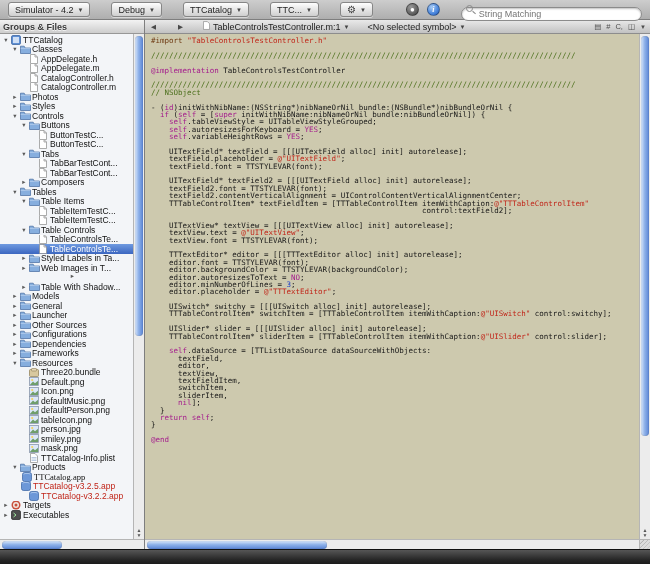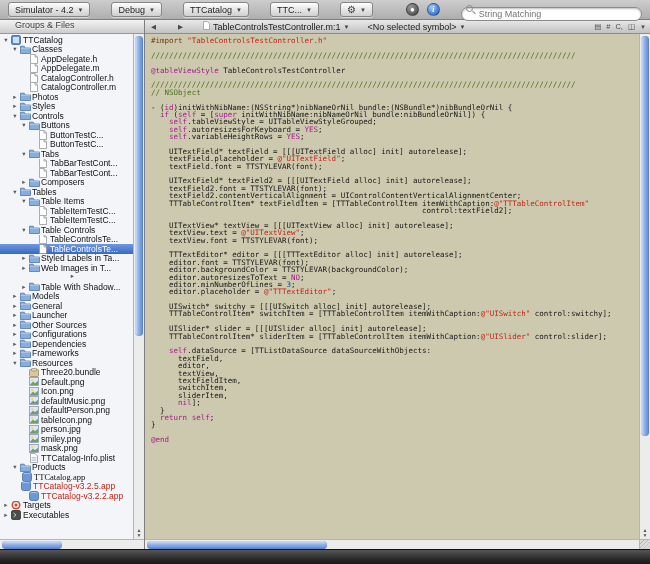--- a/index.html
+++ b/index.html
@@ -28,21 +28,21 @@
   .search { margin-left:auto; position:relative; width:195px; height:14px; }
   .search input { width:100%; height:14px; border:1px solid #8b8b8b; border-radius:8px; padding:0 6px 0 17px; font-size:9px; color:#333; background:#fff; outline:none; box-shadow:inset 0 1px 2px rgba(0,0,0,.25); }
   .mag { position:absolute; left:5px; top:2.5px; width:7px; height:7px; border:1.2px solid #8a8a8a; border-radius:50%; }
   .mag::after { content:""; position:absolute; left:5.5px; top:6px; width:4px; height:1.3px; background:#8a8a8a; transform:rotate(40deg); }
 
   
   .main { flex:1 1 auto; display:flex; min-height:0; }
 
   
   .sidebar { width:145px; flex:0 0 145px; display:flex; flex-direction:column; border-right:1px solid #7e7e7e; background:#f3f5f8; position:relative; min-height:0; }
-  .sb-header { height:14px; flex:0 0 14px; background:linear-gradient(#f3f3f3,#cdcdcd); border-bottom:1px solid #979797; font-size:9px; font-weight:normal; color:#3a3a3a; display:flex; align-items:flex-start; padding-left:15px; text-shadow:0 1px 0 rgba(255,255,255,.7); }
+  .sb-header { height:14px; flex:0 0 14px; background:linear-gradient(#f3f3f3,#cdcdcd); border-bottom:1px solid #979797; font-size:9px; font-weight:bold; color:#3a3a3a; display:flex; align-items:center; padding-left:3px; text-shadow:0 1px 0 rgba(255,255,255,.7); }
   .sb-body { flex:1 1 auto; display:flex; min-height:0; }
   .tree { flex:1 1 auto; overflow:hidden; padding-top:1px; }
   .t-row { height:9.5px; display:flex; align-items:center; white-space:nowrap; overflow:hidden; cursor:default; }
   .t-row.sel { background:linear-gradient(#6f9ae0,#3b66c0); }
   .t-row.sel .t-label { color:#fff; }
   .t-row.sel .disc { color:#fff; }
   .disc { width:8px; flex:0 0 8px; font-size:6.5px; color:#5a5a5a; text-align:center; line-height:1; }
   .t-icon { width:12px; flex:0 0 12px; display:flex; align-items:center; justify-content:center; }
   .t-icon svg { display:block; }
   .t-label { font-size:8.5px; color:#111; overflow:hidden; text-overflow:ellipsis; padding-left:1px; }
@@ -677,21 +677,21 @@
           <span>◫</span>
           <span style="font-size:6px;">▼</span>
         </div>
       </div>
       <div class="code-wrap">
         <div class="code">
             <div class="cl"><span class="tok-p">#import</span> <span class="tok-s">"TableControlsTestController.h"</span></div>
             <div class="cl">&nbsp;</div>
             <div class="cl"><span class="tok-c">//////////////////////////////////////////////////////////////////////////////////////////////</span></div>
             <div class="cl">&nbsp;</div>
-            <div class="cl"><span class="tok-k">@tableViewStyle</span> TableControlsTestController</div>
+            <div class="cl"><span class="tok-k">@implementation</span> TableControlsTestController</div>
             <div class="cl">&nbsp;</div>
             <div class="cl"><span class="tok-c">//////////////////////////////////////////////////////////////////////////////////////////////</span></div>
             <div class="cl"><span class="tok-c">// NSObject</span></div>
             <div class="cl">&nbsp;</div>
             <div class="cl">- (<span class="tok-k">id</span>)initWithNibName:(NSString*)nibNameOrNil bundle:(NSBundle*)nibBundleOrNil {</div>
             <div class="cl">  <span class="tok-k">if</span> (<span class="tok-k">self</span> = [<span class="tok-k">super</span> initWithNibName:nibNameOrNil bundle:nibBundleOrNil]) {</div>
             <div class="cl">    <span class="tok-k">self</span>.tableViewStyle = UITableViewStyleGrouped;</div>
             <div class="cl">    <span class="tok-k">self</span>.autoresizesForKeyboard = <span class="tok-k">YES</span>;</div>
             <div class="cl">    <span class="tok-k">self</span>.variableHeightRows = <span class="tok-k">YES</span>;</div>
             <div class="cl">&nbsp;</div>

